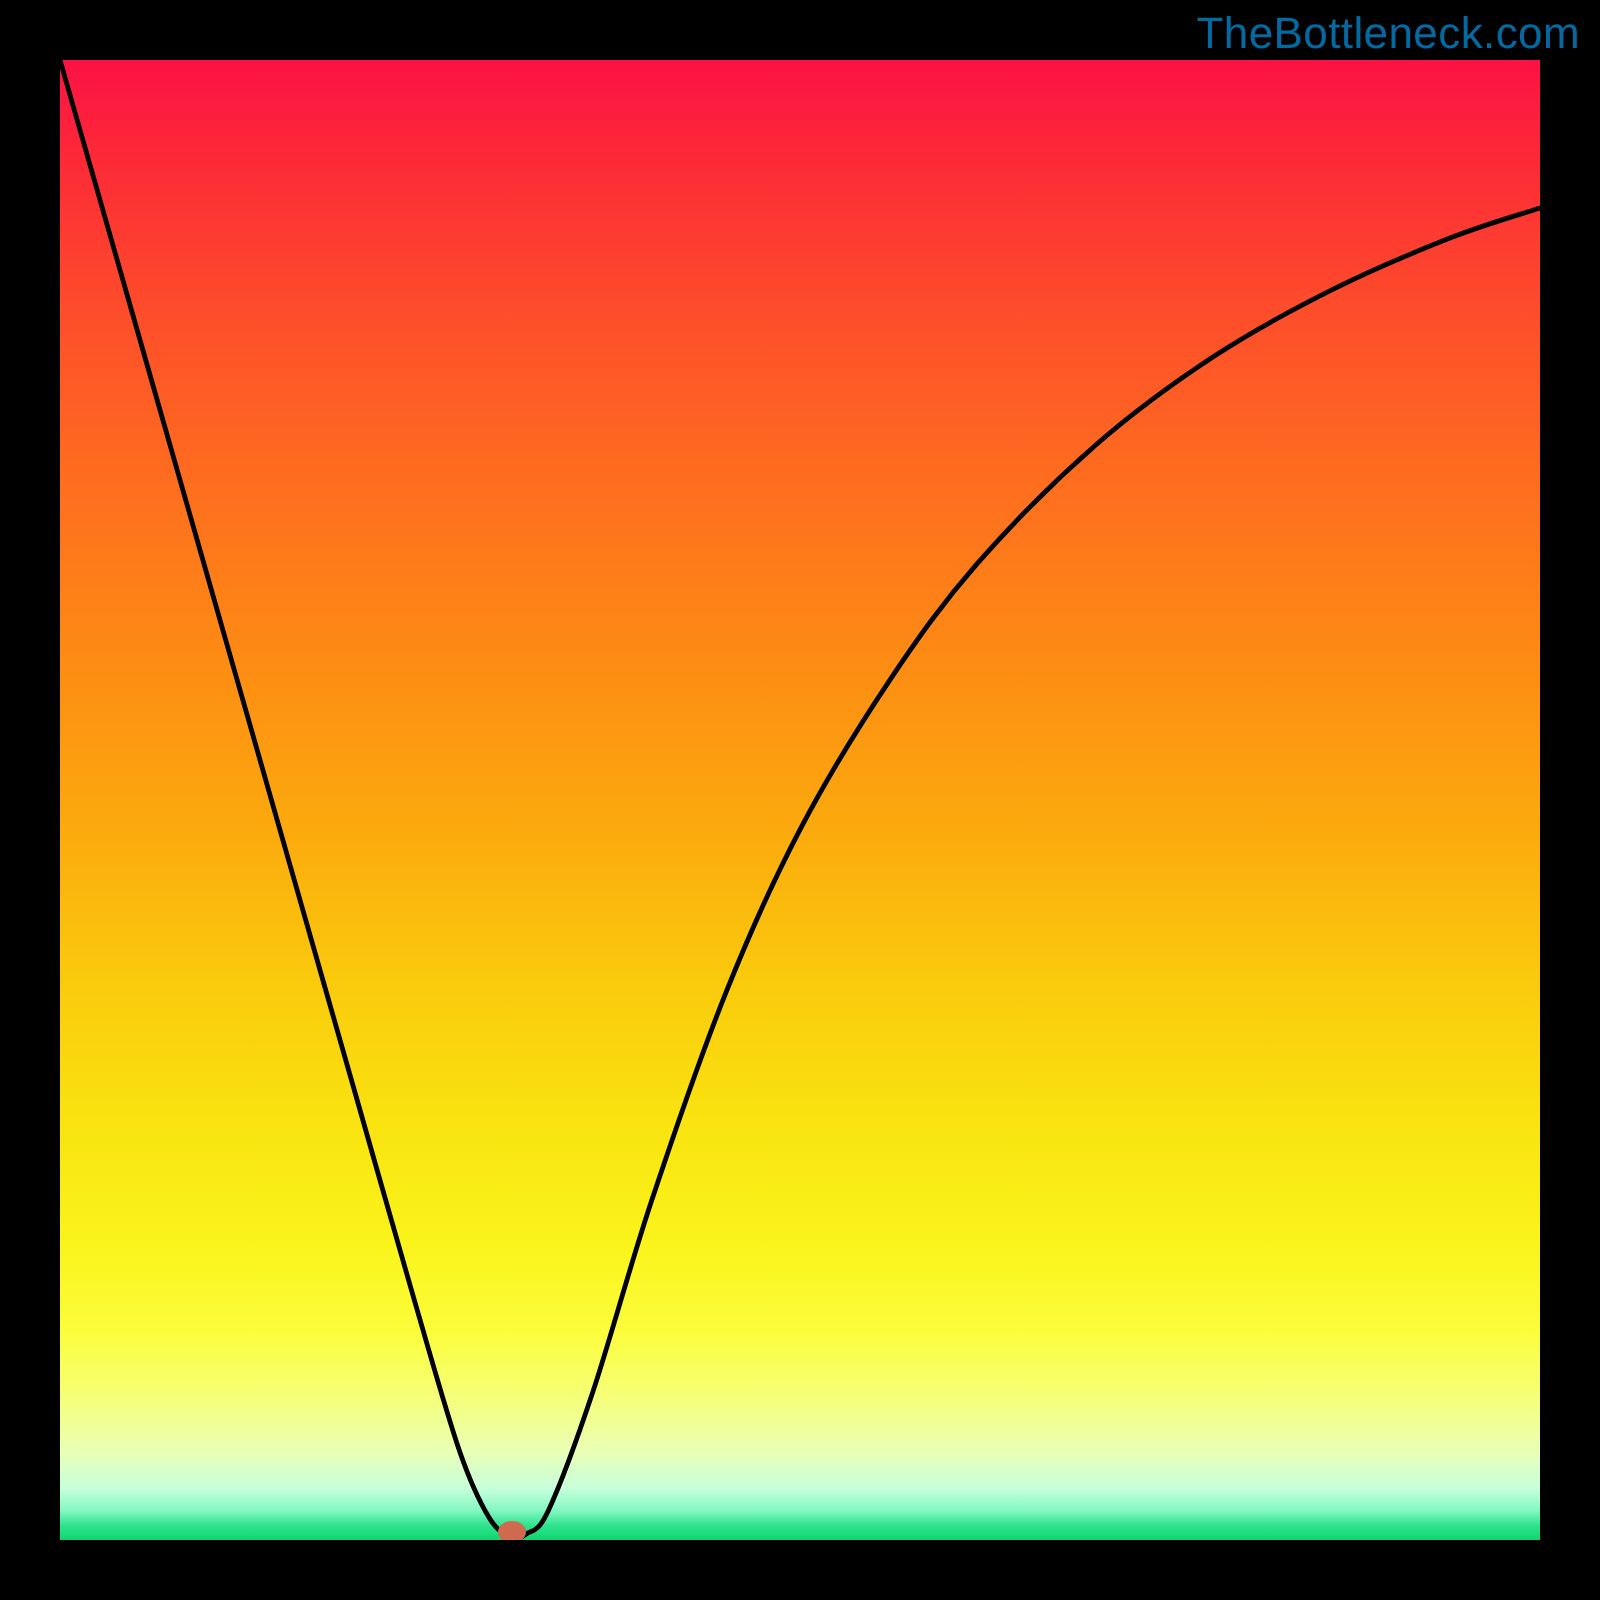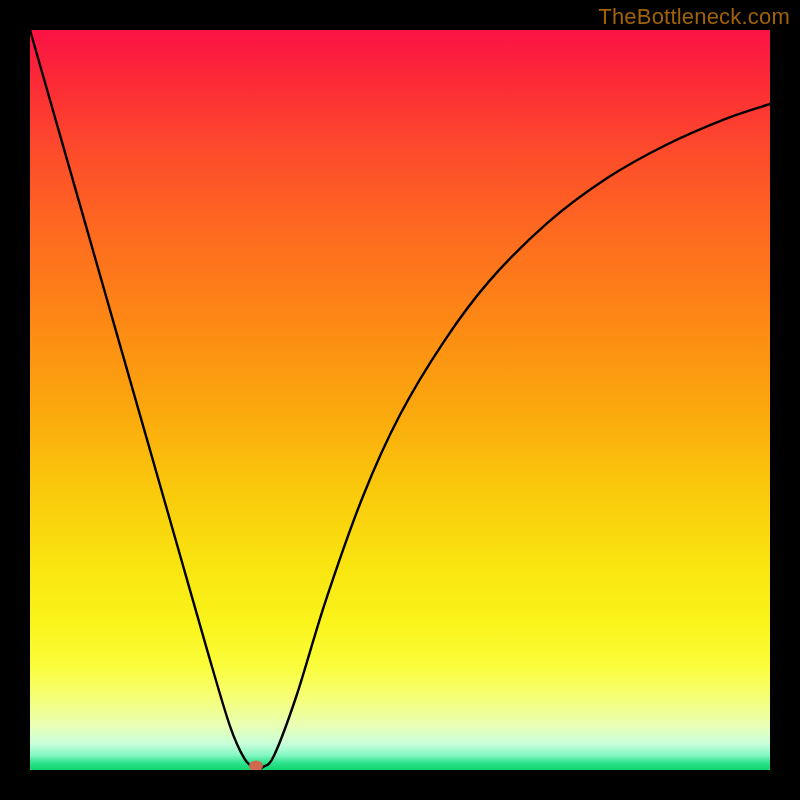--- a/index.html
+++ b/index.html
@@ -49,21 +49,21 @@
     );
   }
   .curve-svg {
     position: absolute;
     inset: 0;
   }
   .watermark {
     position: absolute;
     top: 4px;
     right: 10px;
-    color: #a16207;
+    color: #0369a1;
     font-size: 22px;
     letter-spacing: 0.2px;
     user-select: none;
   }
   .marker {
     position: absolute;
     width: 14px;
     height: 11px;
     border-radius: 50%;
     background: #cf6a4f;

